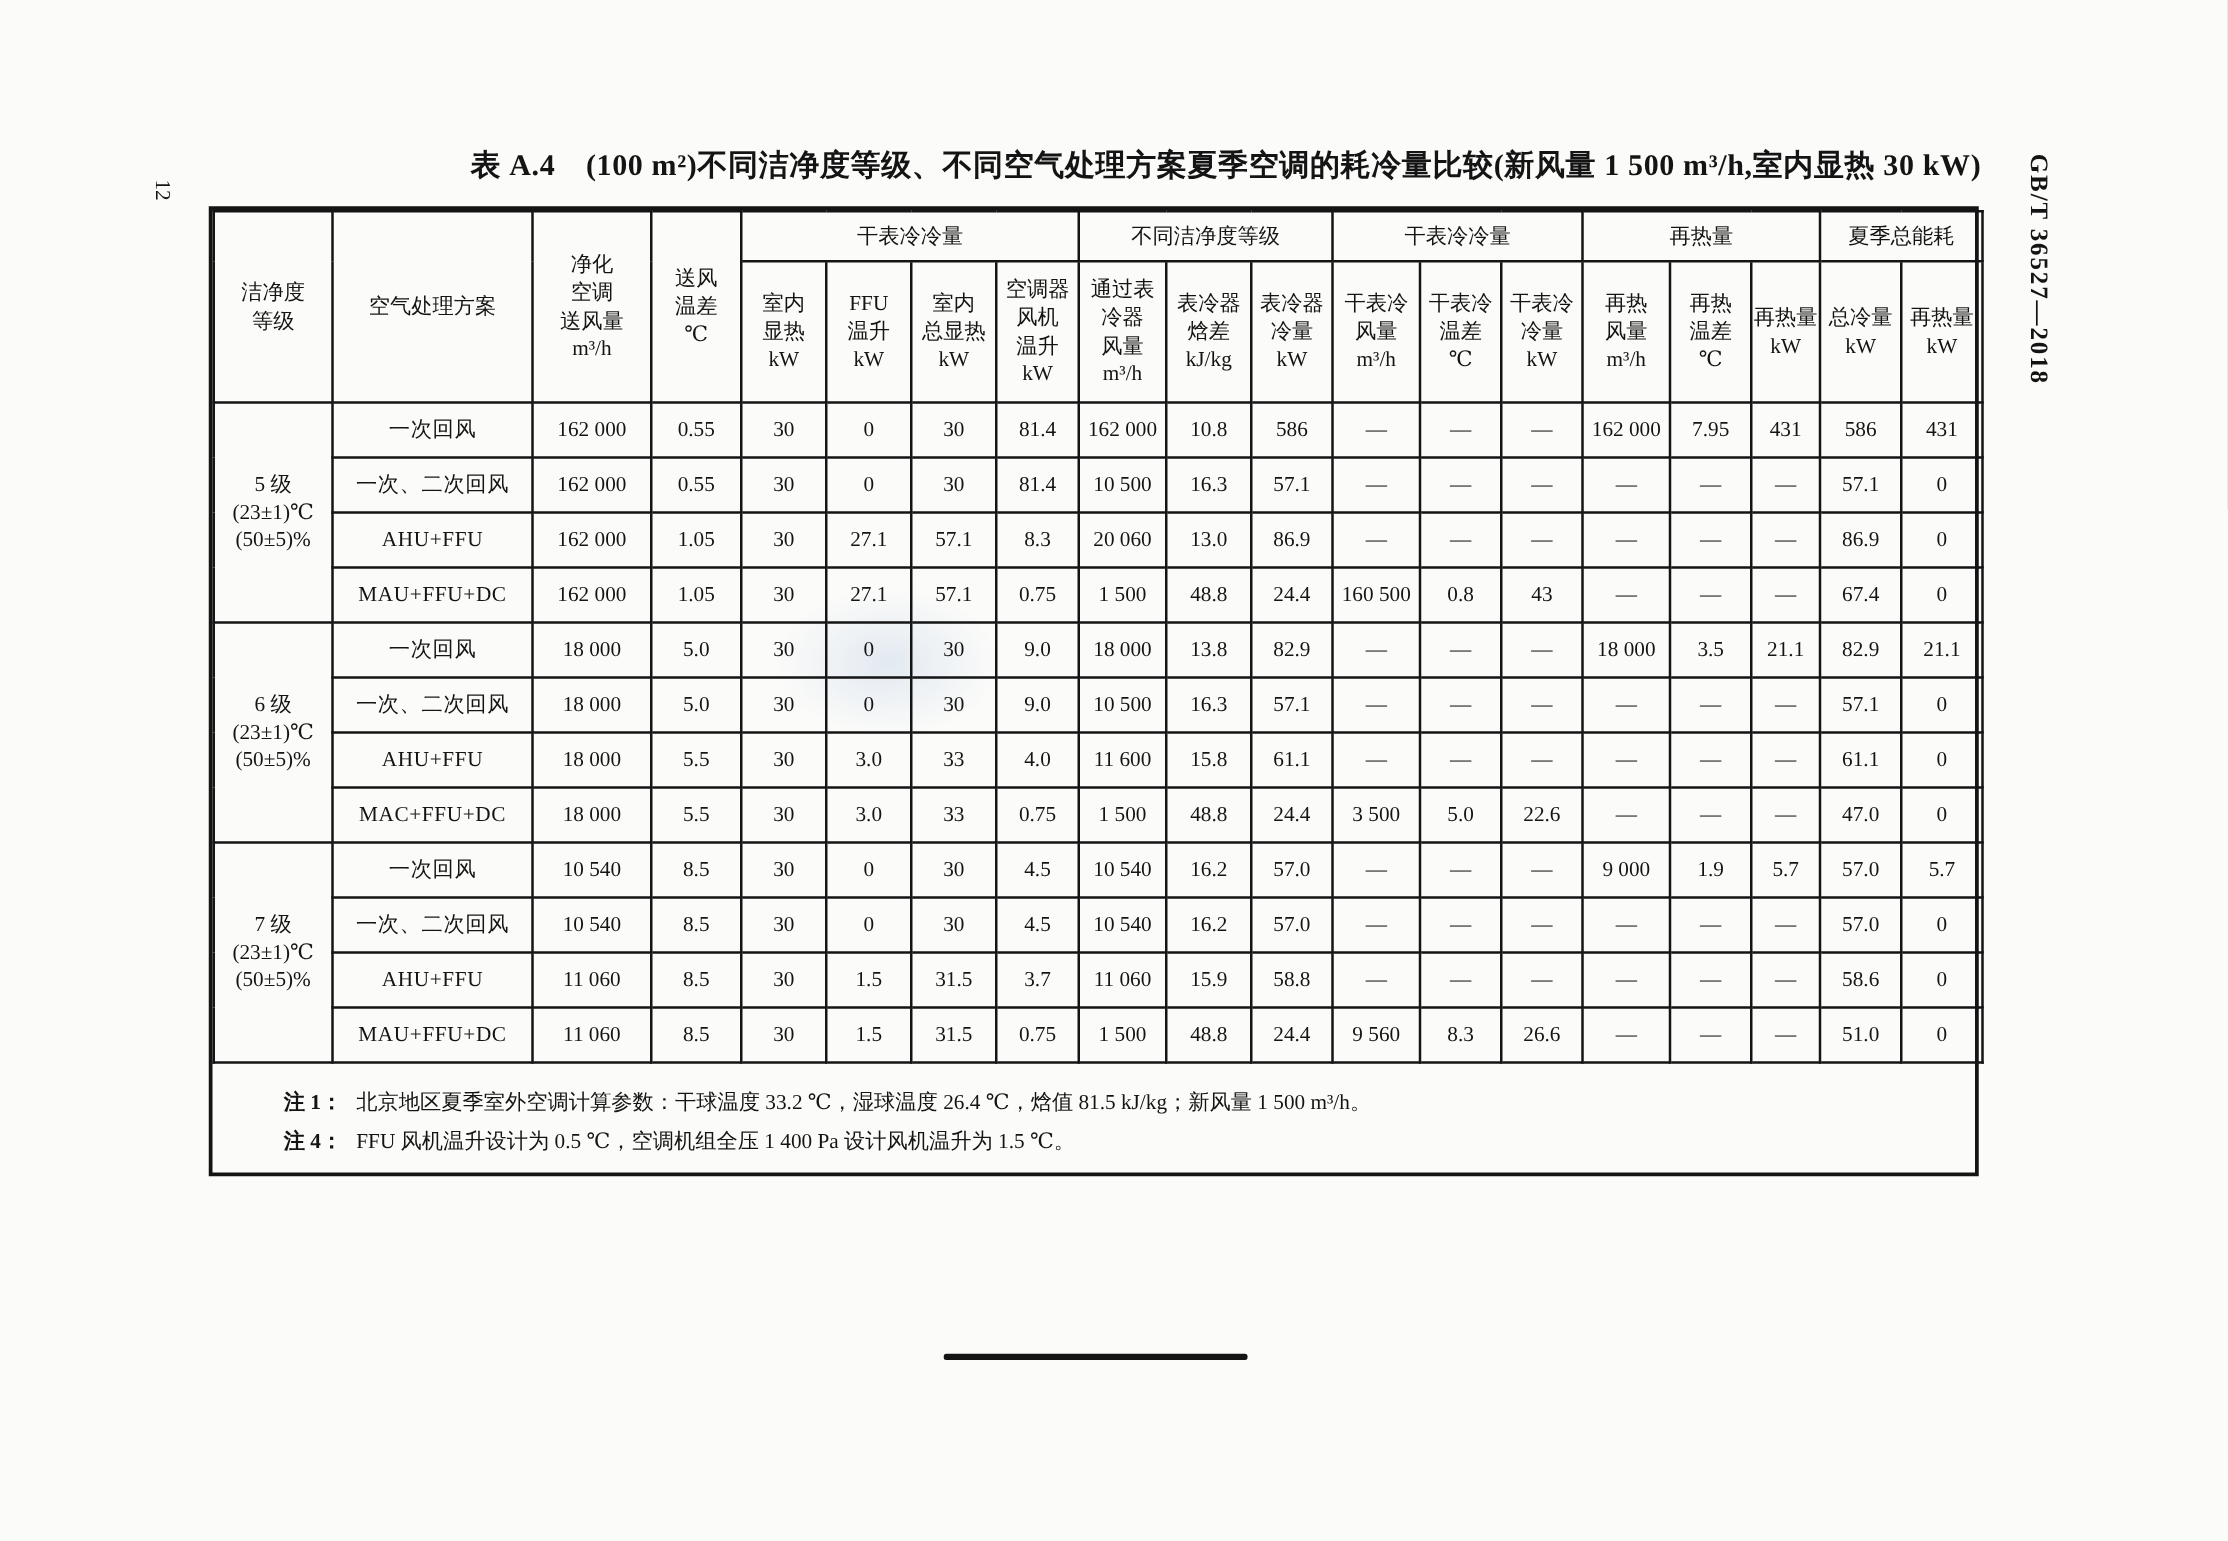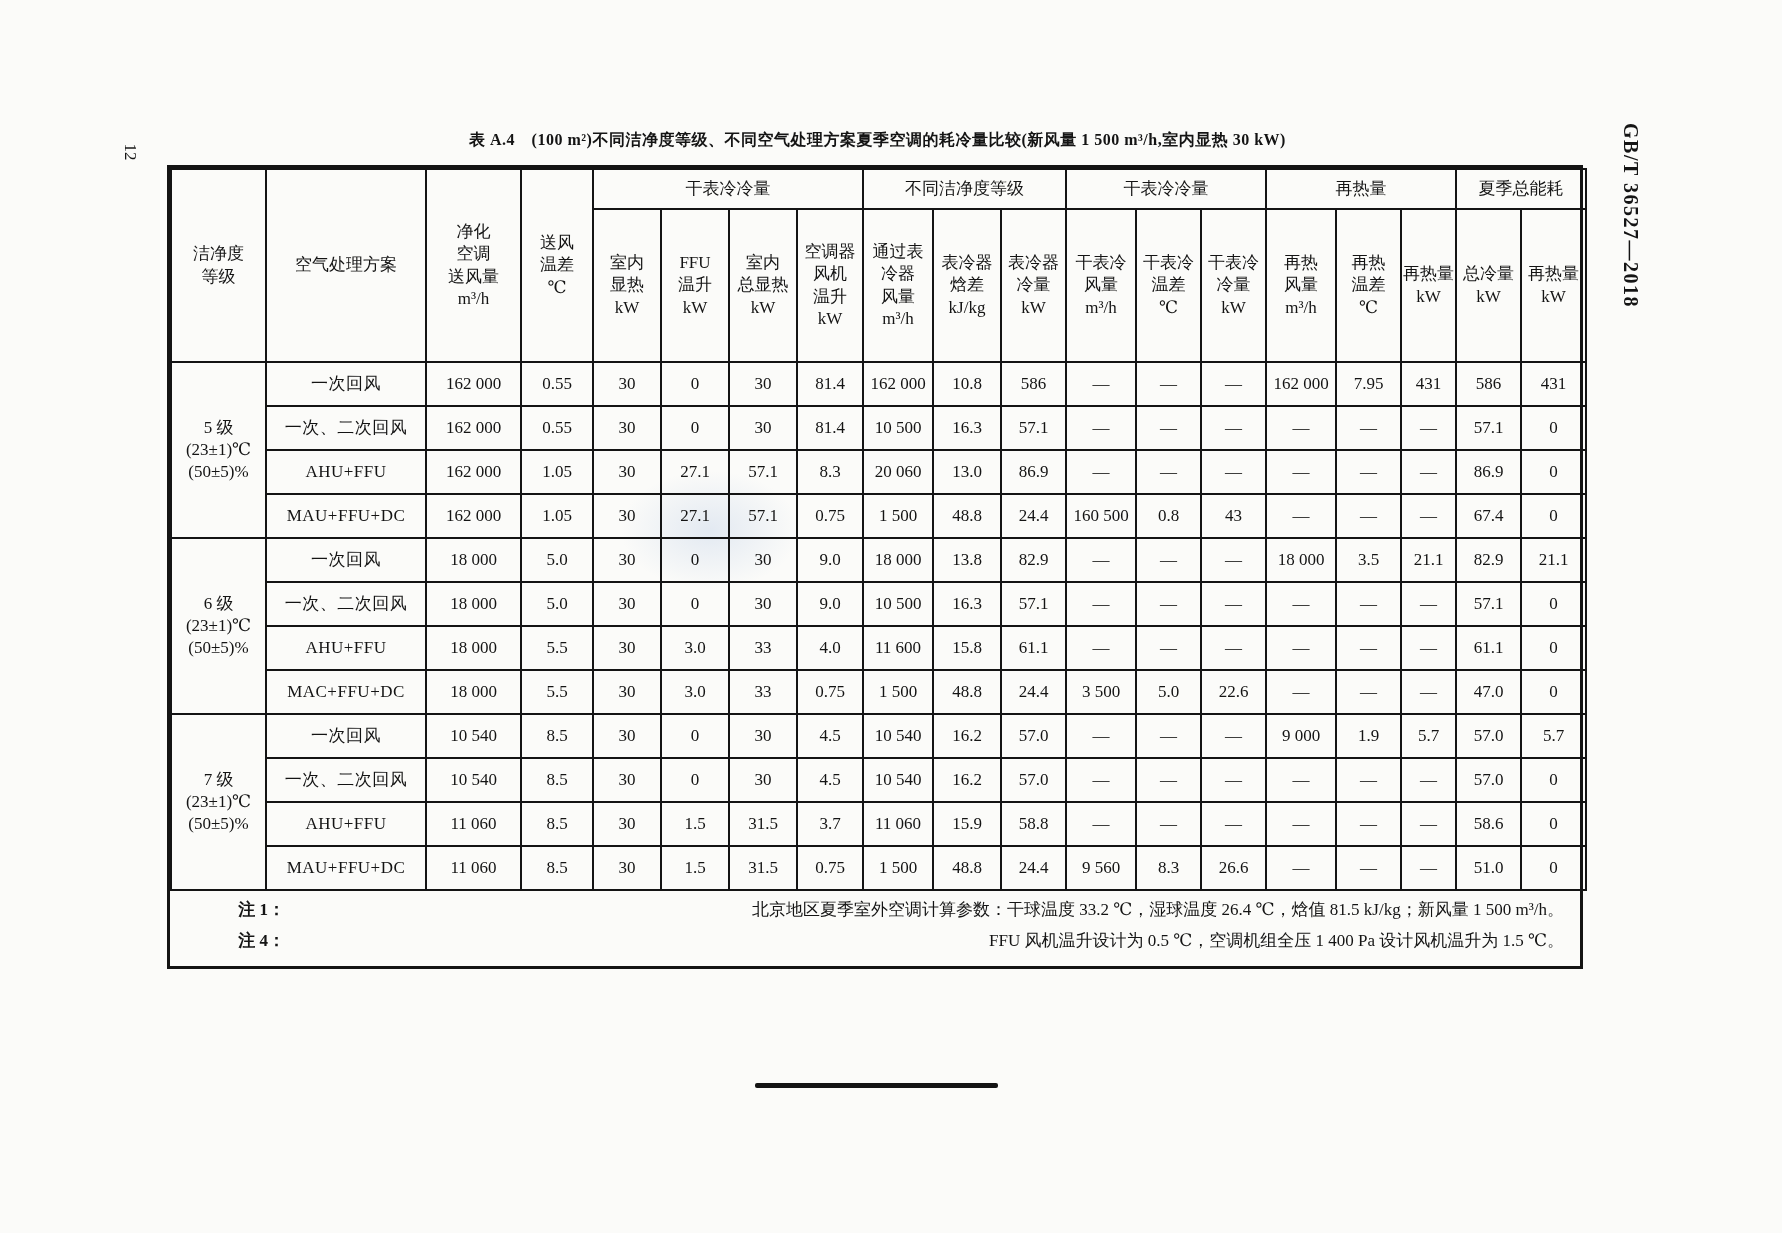--- a/index.html
+++ b/index.html
@@ -10,22 +10,22 @@
     font-family:"Liberation Serif","DejaVu Serif",serif;
     color:#141414;
     overflow:hidden;
   }
   .blob{
     position:absolute;left:620px;top:470px;width:180px;height:120px;
     background:radial-gradient(ellipse,rgba(140,170,215,0.22),rgba(140,170,215,0) 70%);
     pointer-events:none;
   }
   .title{
-    position:absolute;top:130px;left:170px;width:1415px;
-    text-align:center;font-size:16px;font-weight:bold;letter-spacing:0.5px;
+    position:absolute;top:116px;left:170px;width:1415px;
+    text-align:right;font-size:24px;font-weight:bold;letter-spacing:0.5px;
   }
   .page-num{
     position:absolute;left:108px;top:142px;width:44px;text-align:center;
     font-size:17px;transform:rotate(90deg);transform-origin:center;
   }
   .std-code{
     position:absolute;left:1518px;top:204px;width:224px;text-align:center;
     font-size:20px;font-weight:bold;letter-spacing:1.5px;
     transform:rotate(90deg);transform-origin:center;white-space:nowrap;
   }
@@ -36,28 +36,27 @@
   table.gbt{
     border-collapse:collapse;table-layout:fixed;width:100%;
   }
   table.gbt th,table.gbt td{
     border:2px solid #141414;
     font-weight:normal;text-align:center;vertical-align:middle;
     padding:0 1px;font-size:17px;line-height:1.3;
     overflow:hidden;
   }
   table.gbt thead tr.grow{height:40px;}
-  table.gbt thead tr.srow{height:153px;}
+  table.gbt thead tr.srow{height:113px;}
   table.gbt tbody tr{height:44px;}
   .pre{white-space:pre-line;}
   td.level{white-space:pre-line;line-height:2.0;font-size:17px;}
   td.scheme{font-size:17px;letter-spacing:0.5px;margin-top:21px;}
   .notes{
-    padding:4px 16px 10px 57px;
-    text-align:right;
+    padding:16px 16px 10px 57px;
   }
   .note{display:flex;line-height:1.8;font-size:17px;}
   .note-label{flex:0 0 58px;font-weight:bold;white-space:nowrap;}
   .note-text{flex:1;}
   .end-rule{
     position:absolute;left:755px;top:1083px;width:243px;height:5px;
     background:#141414;border-radius:2px;
   }
   
   col.c0{width:95px}  col.c1{width:160px} col.c2{width:95px}  col.c3{width:72px}

